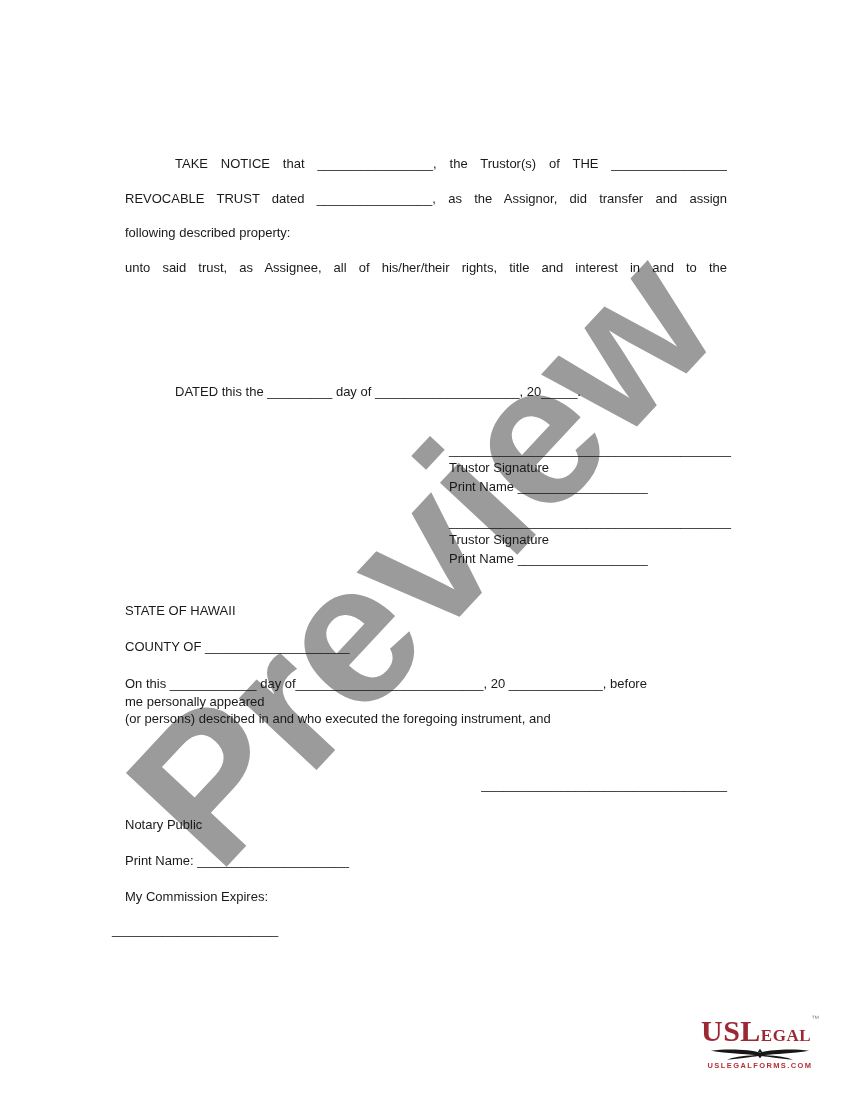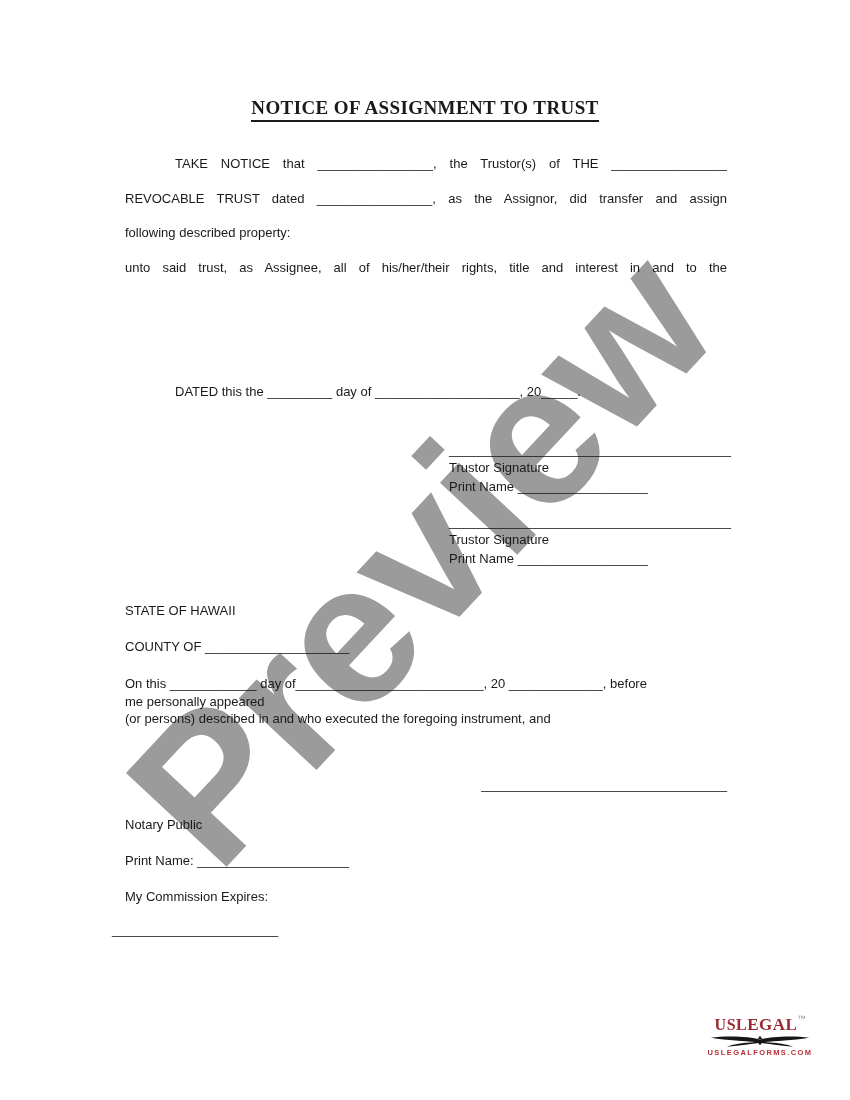--- a/index.html
+++ b/index.html
@@ -68,21 +68,21 @@
   .notary-printname { left: 125px; width: 602px; top: 852px; line-height: 17px; }
   .commission-label { left: 125px; width: 602px; top: 888px; line-height: 17px; }
   .commission-rule  { left: 112px; width: 602px; top: 921px; line-height: 17px; }
   
   .logo { left: 692px; top: 1016px; width: 136px; text-align: center; line-height: 1; }
   .logo-text {
     font-family: "Liberation Serif", serif;
     font-weight: bold;
     white-space: nowrap;
   }
-  .logo-big   { font-size: 16px; letter-spacing: 0.5px; }
+  .logo-big   { font-size: 30px; letter-spacing: 0.5px; }
   .logo-small { font-size: 17px; letter-spacing: 0.5px; }
   .logo-tm {
     font-size: 8px;
     color: #8a8a8a;
     vertical-align: top;
     position: relative;
     top: -1px;
     font-family: "Liberation Sans", sans-serif;
     font-weight: normal;
   }
@@ -96,23 +96,20 @@
 </style>
 </head>
 <body>
 
 <div class="page">
 
   <div class="watermark" style="color: rgb(155, 155, 155);">Preview</div>
 
   <div class="content">
 
-    <div class="abs doc-title">
-      <span>NOTICE OF ASSIGNMENT TO TRUST</span>
-    </div>
 
     <div class="abs para1 body-text">
       <div class="p1-line justify indent">TAKE NOTICE that ________________, the Trustor(s) of THE ________________</div>
       <div class="p1-line justify">REVOCABLE TRUST dated ________________, as the Assignor, did transfer and assign</div>
       <div class="p1-line">following described property:</div>
       <div class="p1-line justify">unto said trust, as Assignee, all of his/her/their rights, title and interest in and to the</div>
     </div>
 
     <div class="abs dated-line body-text">DATED this the _________ day of ____________________, 20_____.</div>
 

